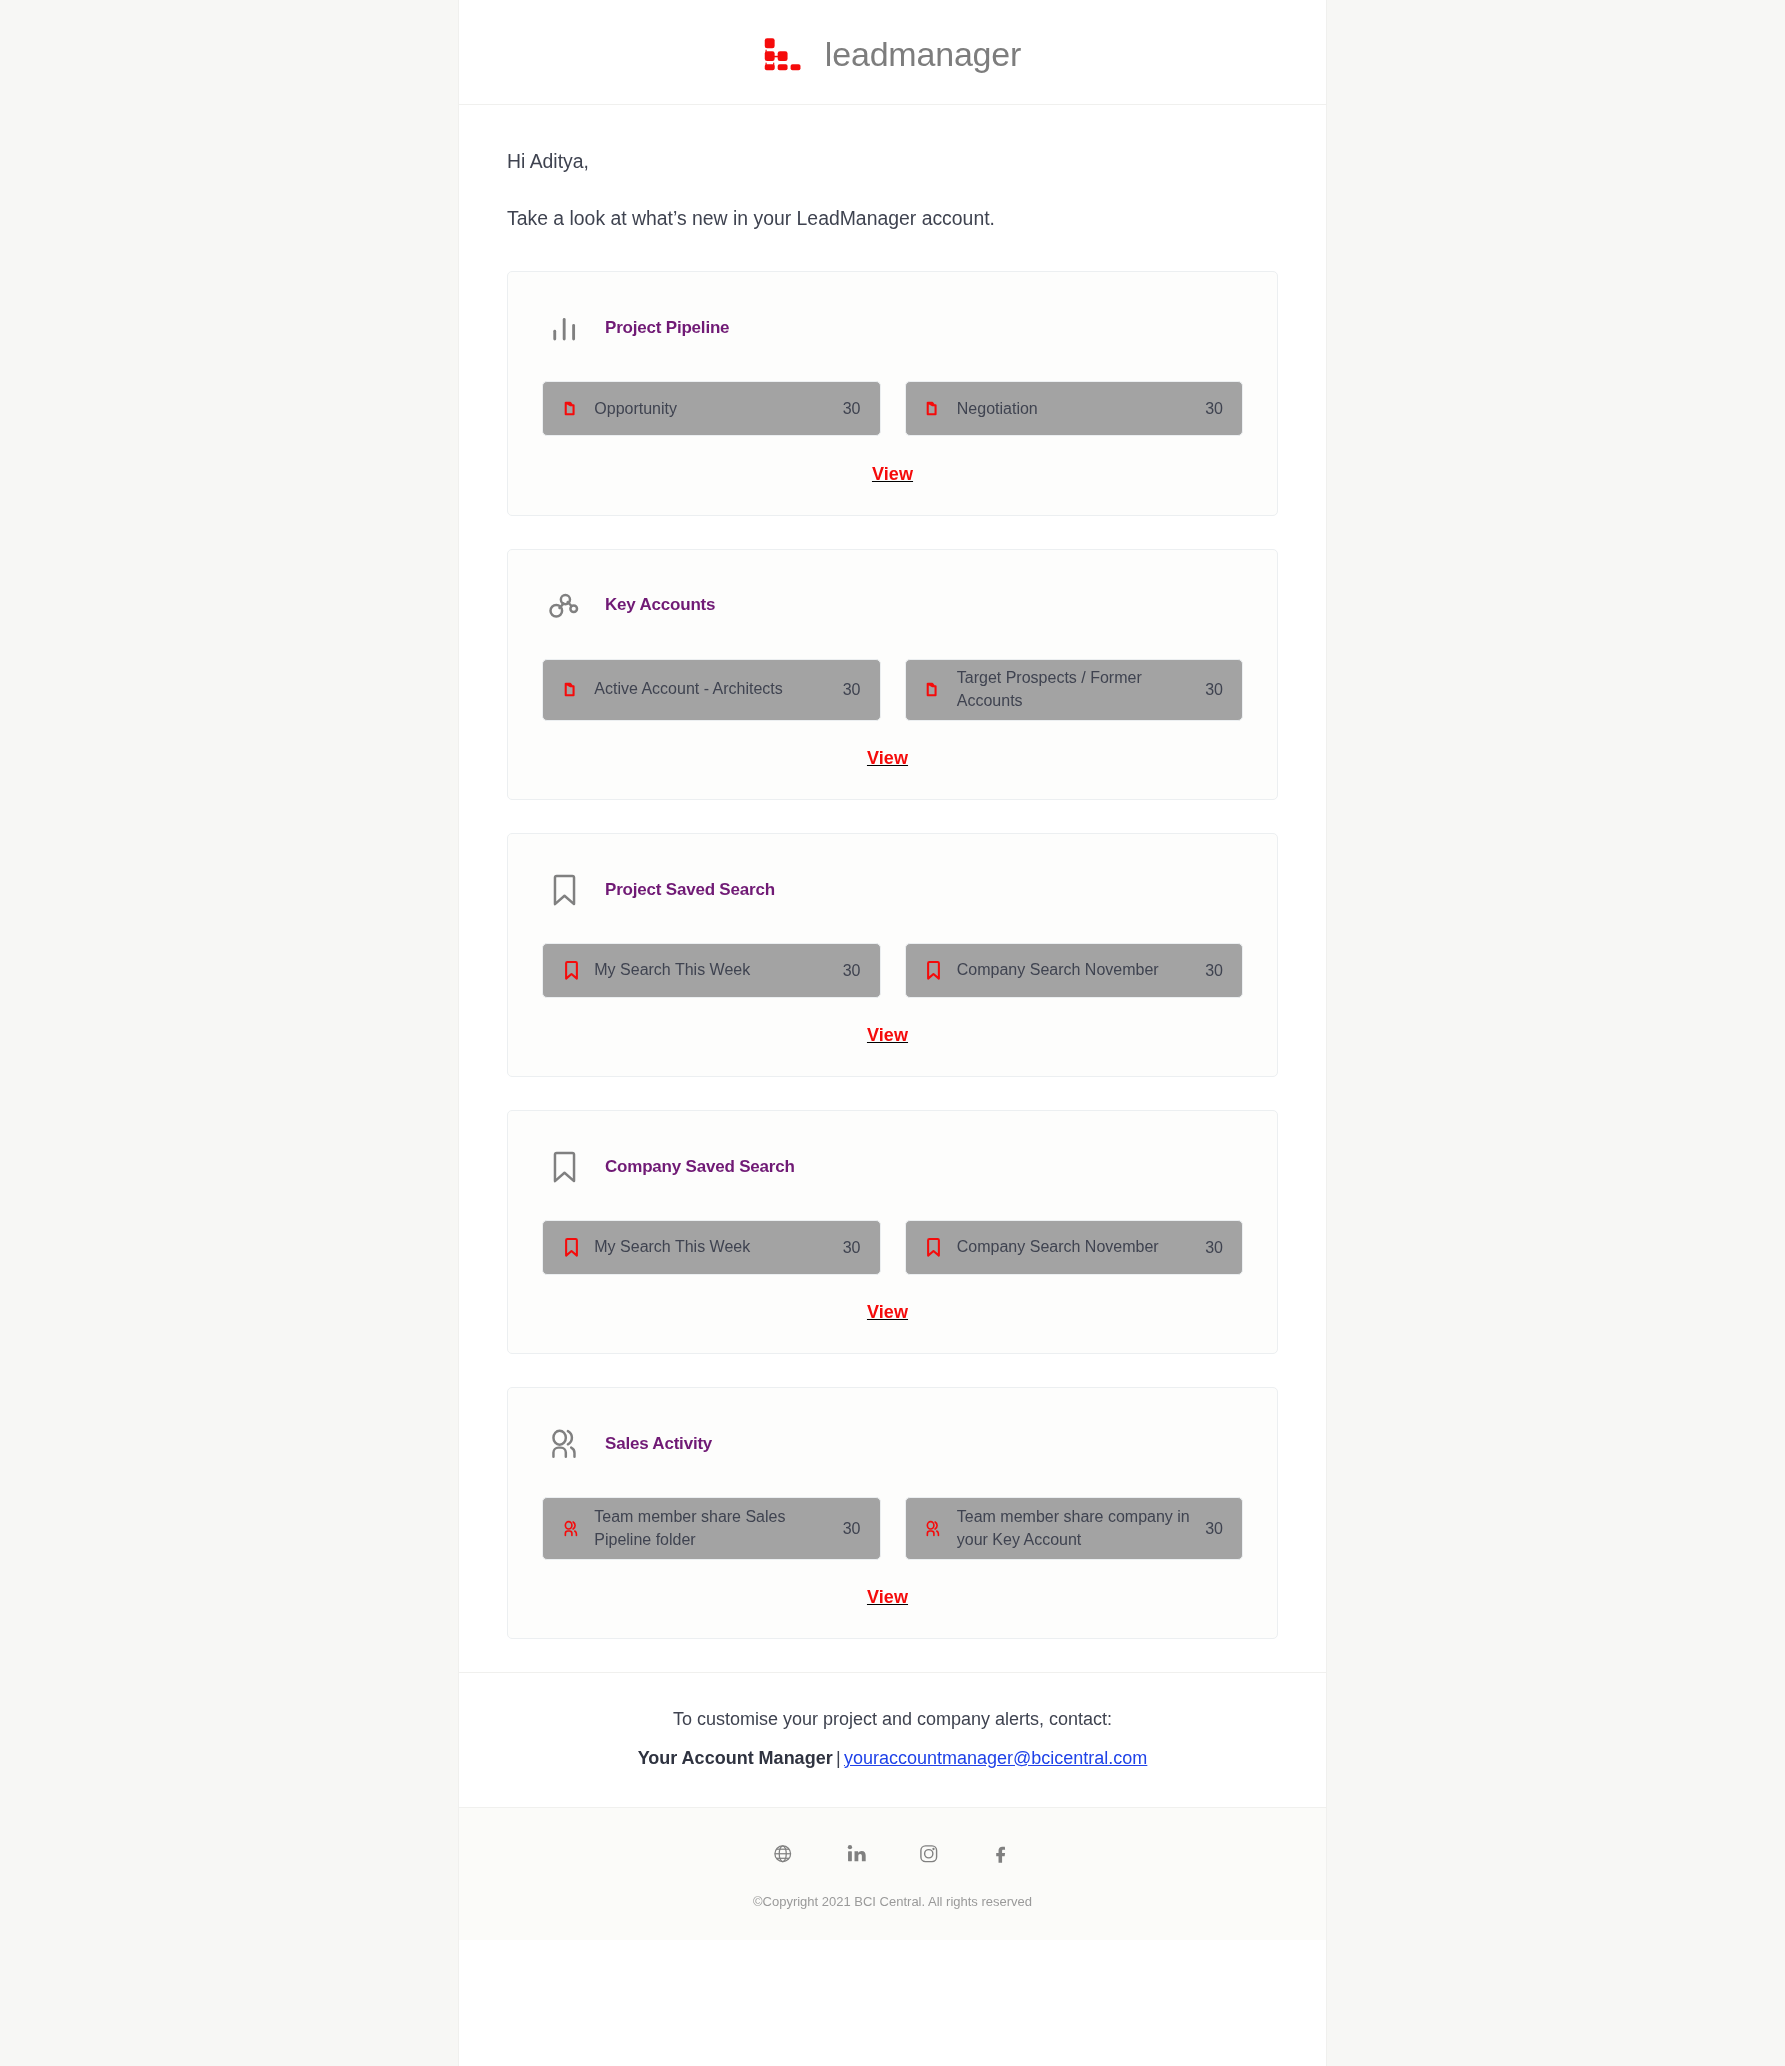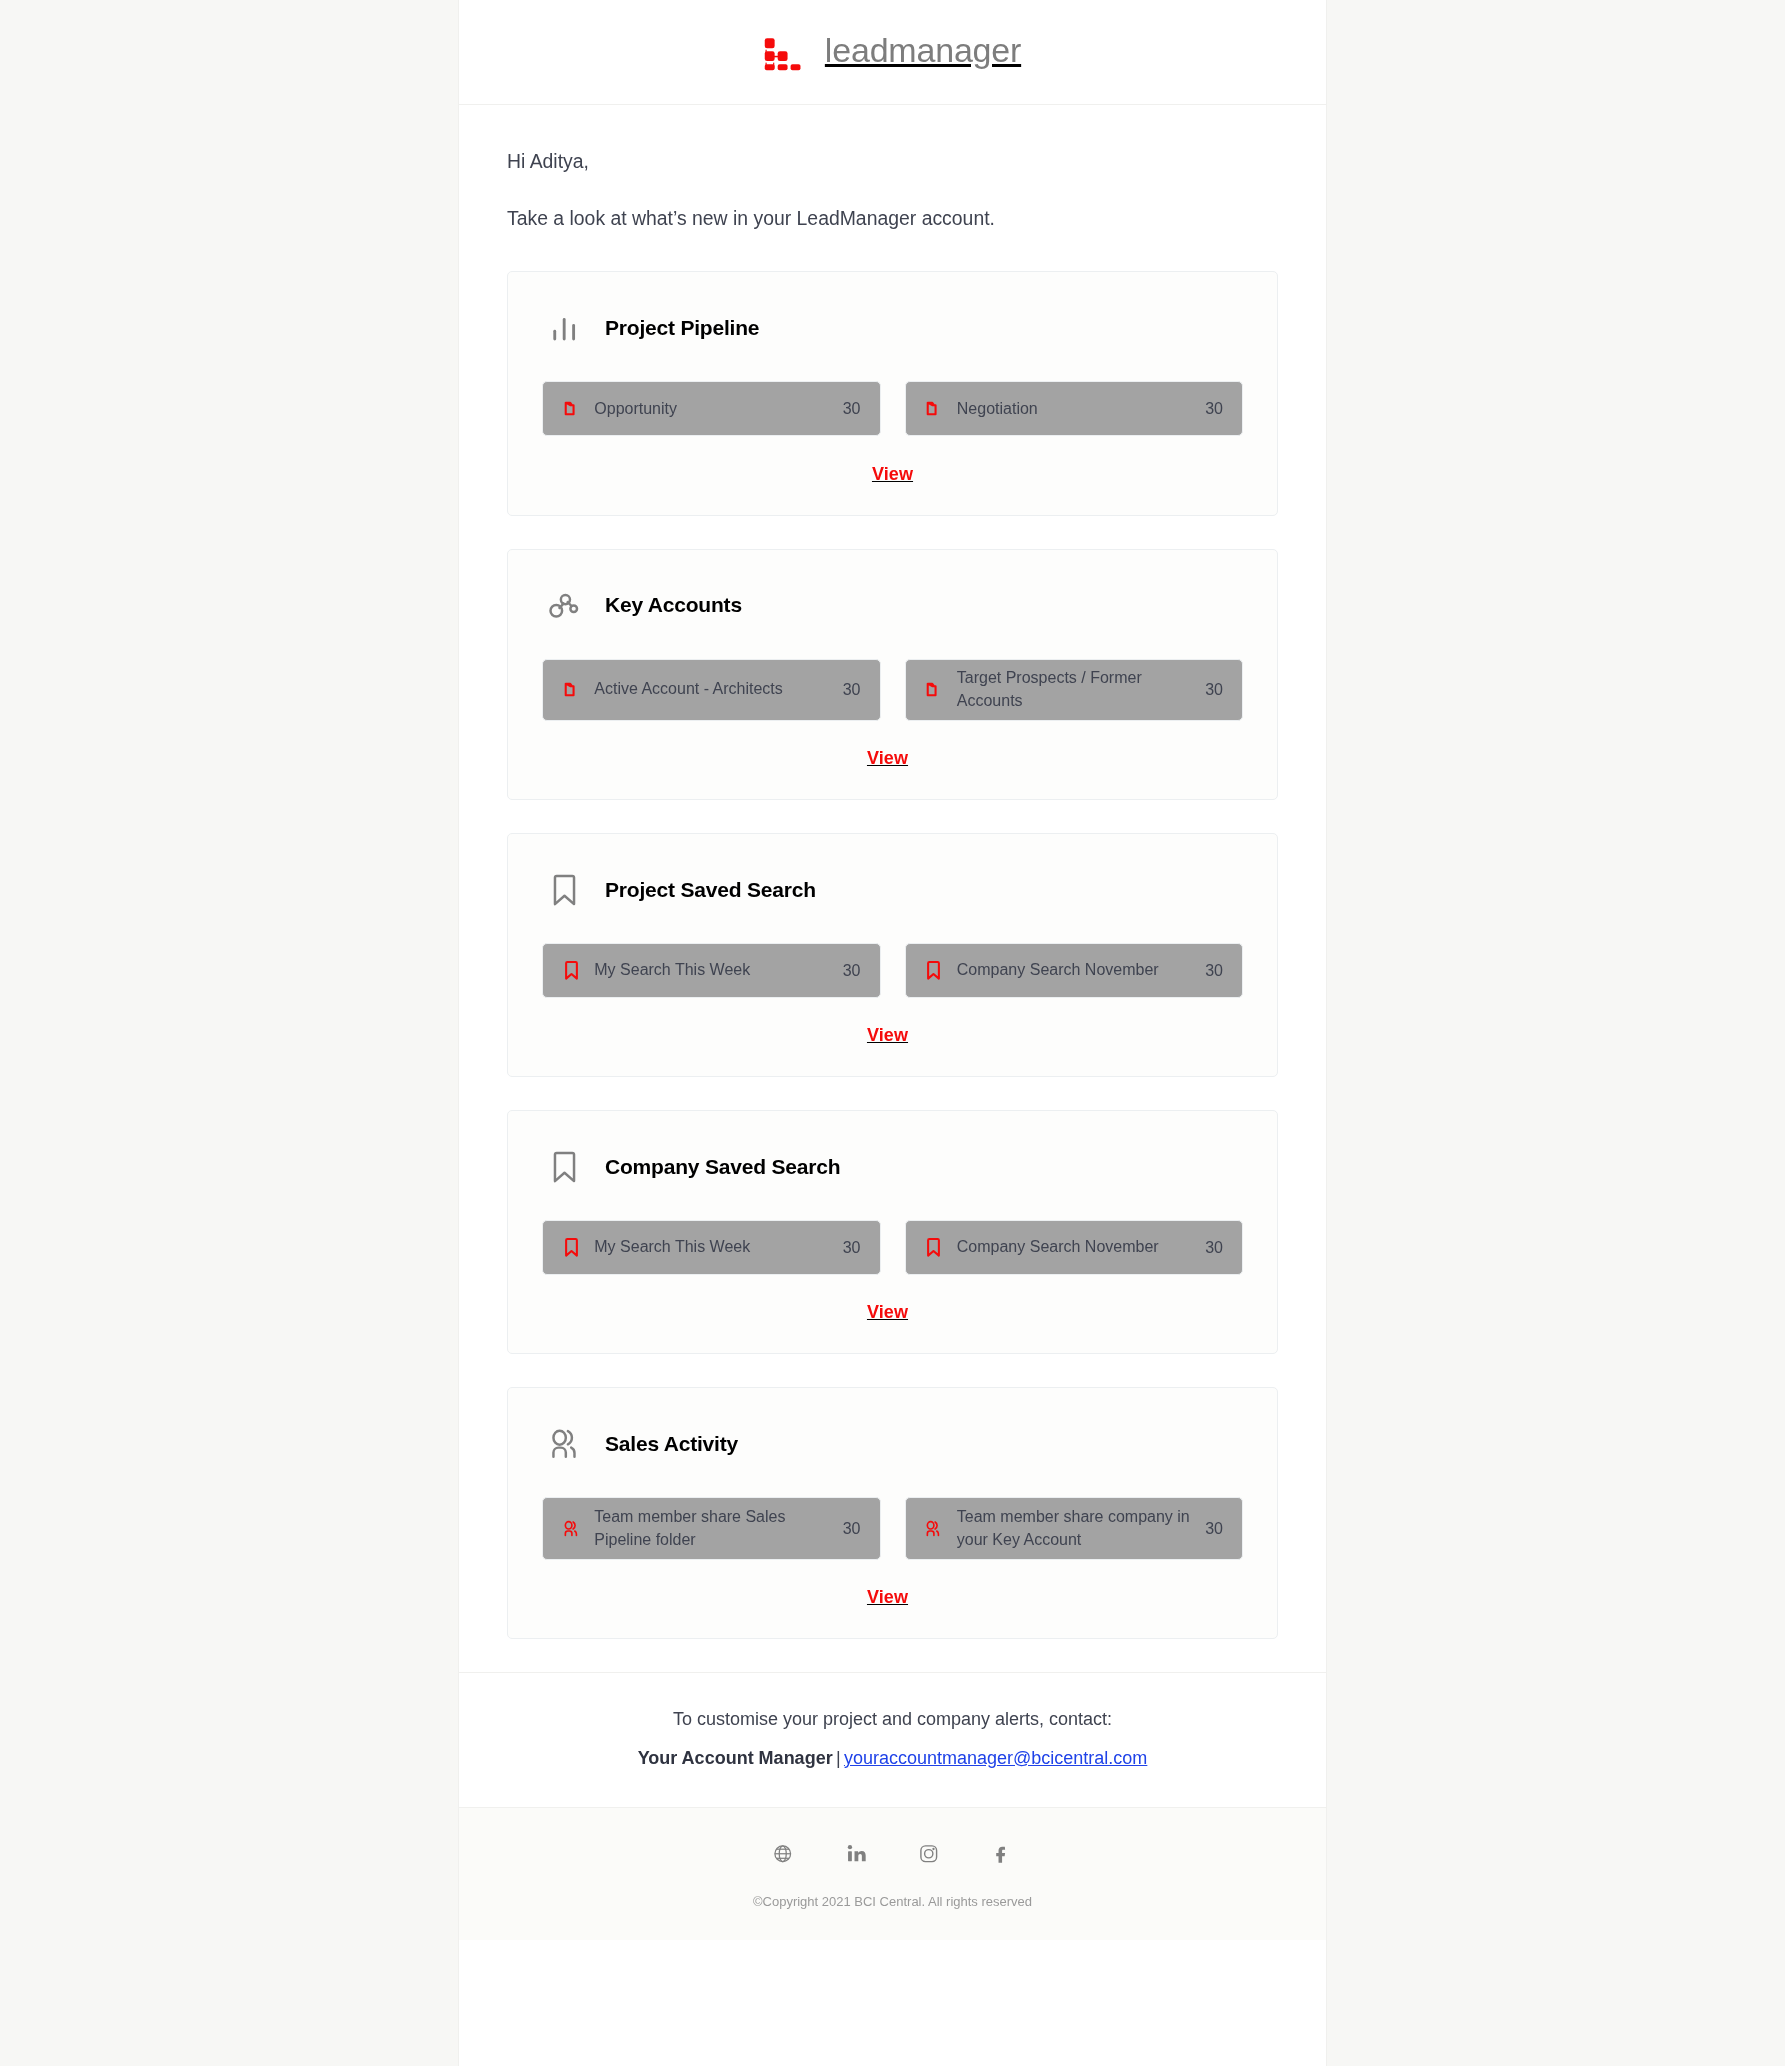--- a/index.html
+++ b/index.html
@@ -26,21 +26,21 @@
 
   
   .email-header {
     height: 105px;
     display: flex;
     align-items: center;
     justify-content: center;
     border-bottom: 1.2px solid #f0f0ee;
     background: #ffffff;
   }
-  .logo { display: flex; align-items: flex-start; gap: 23px; text-decoration: underline; }
+  .logo { display: flex; align-items: flex-end; gap: 23px; }
   .logo-mark { width: 38px; height: 38px; display: block; }
   .logo-text {
     font-size: 34px;
     color: #7d7d7d;
     letter-spacing: -0.2px;
     font-weight: 400;
     line-height: 1;
   }
 
   
@@ -74,23 +74,23 @@
   .card-icon {
     width: 45px;
     height: 45px;
     display: flex;
     align-items: center;
     justify-content: center;
     flex: 0 0 auto;
   }
   .card-icon svg { display: block; }
   .card-title {
-    font-size: 21px;
+    font-size: 17px;
     font-weight: 700;
-    color: #000000;
+    color: #701a75;
     letter-spacing: -0.2px;
   }
 
   .stat-row {
     display: flex;
     gap: 24px;
     margin-bottom: 16.5px;
   }
   .stat-box {
     flex: 1 1 0;

